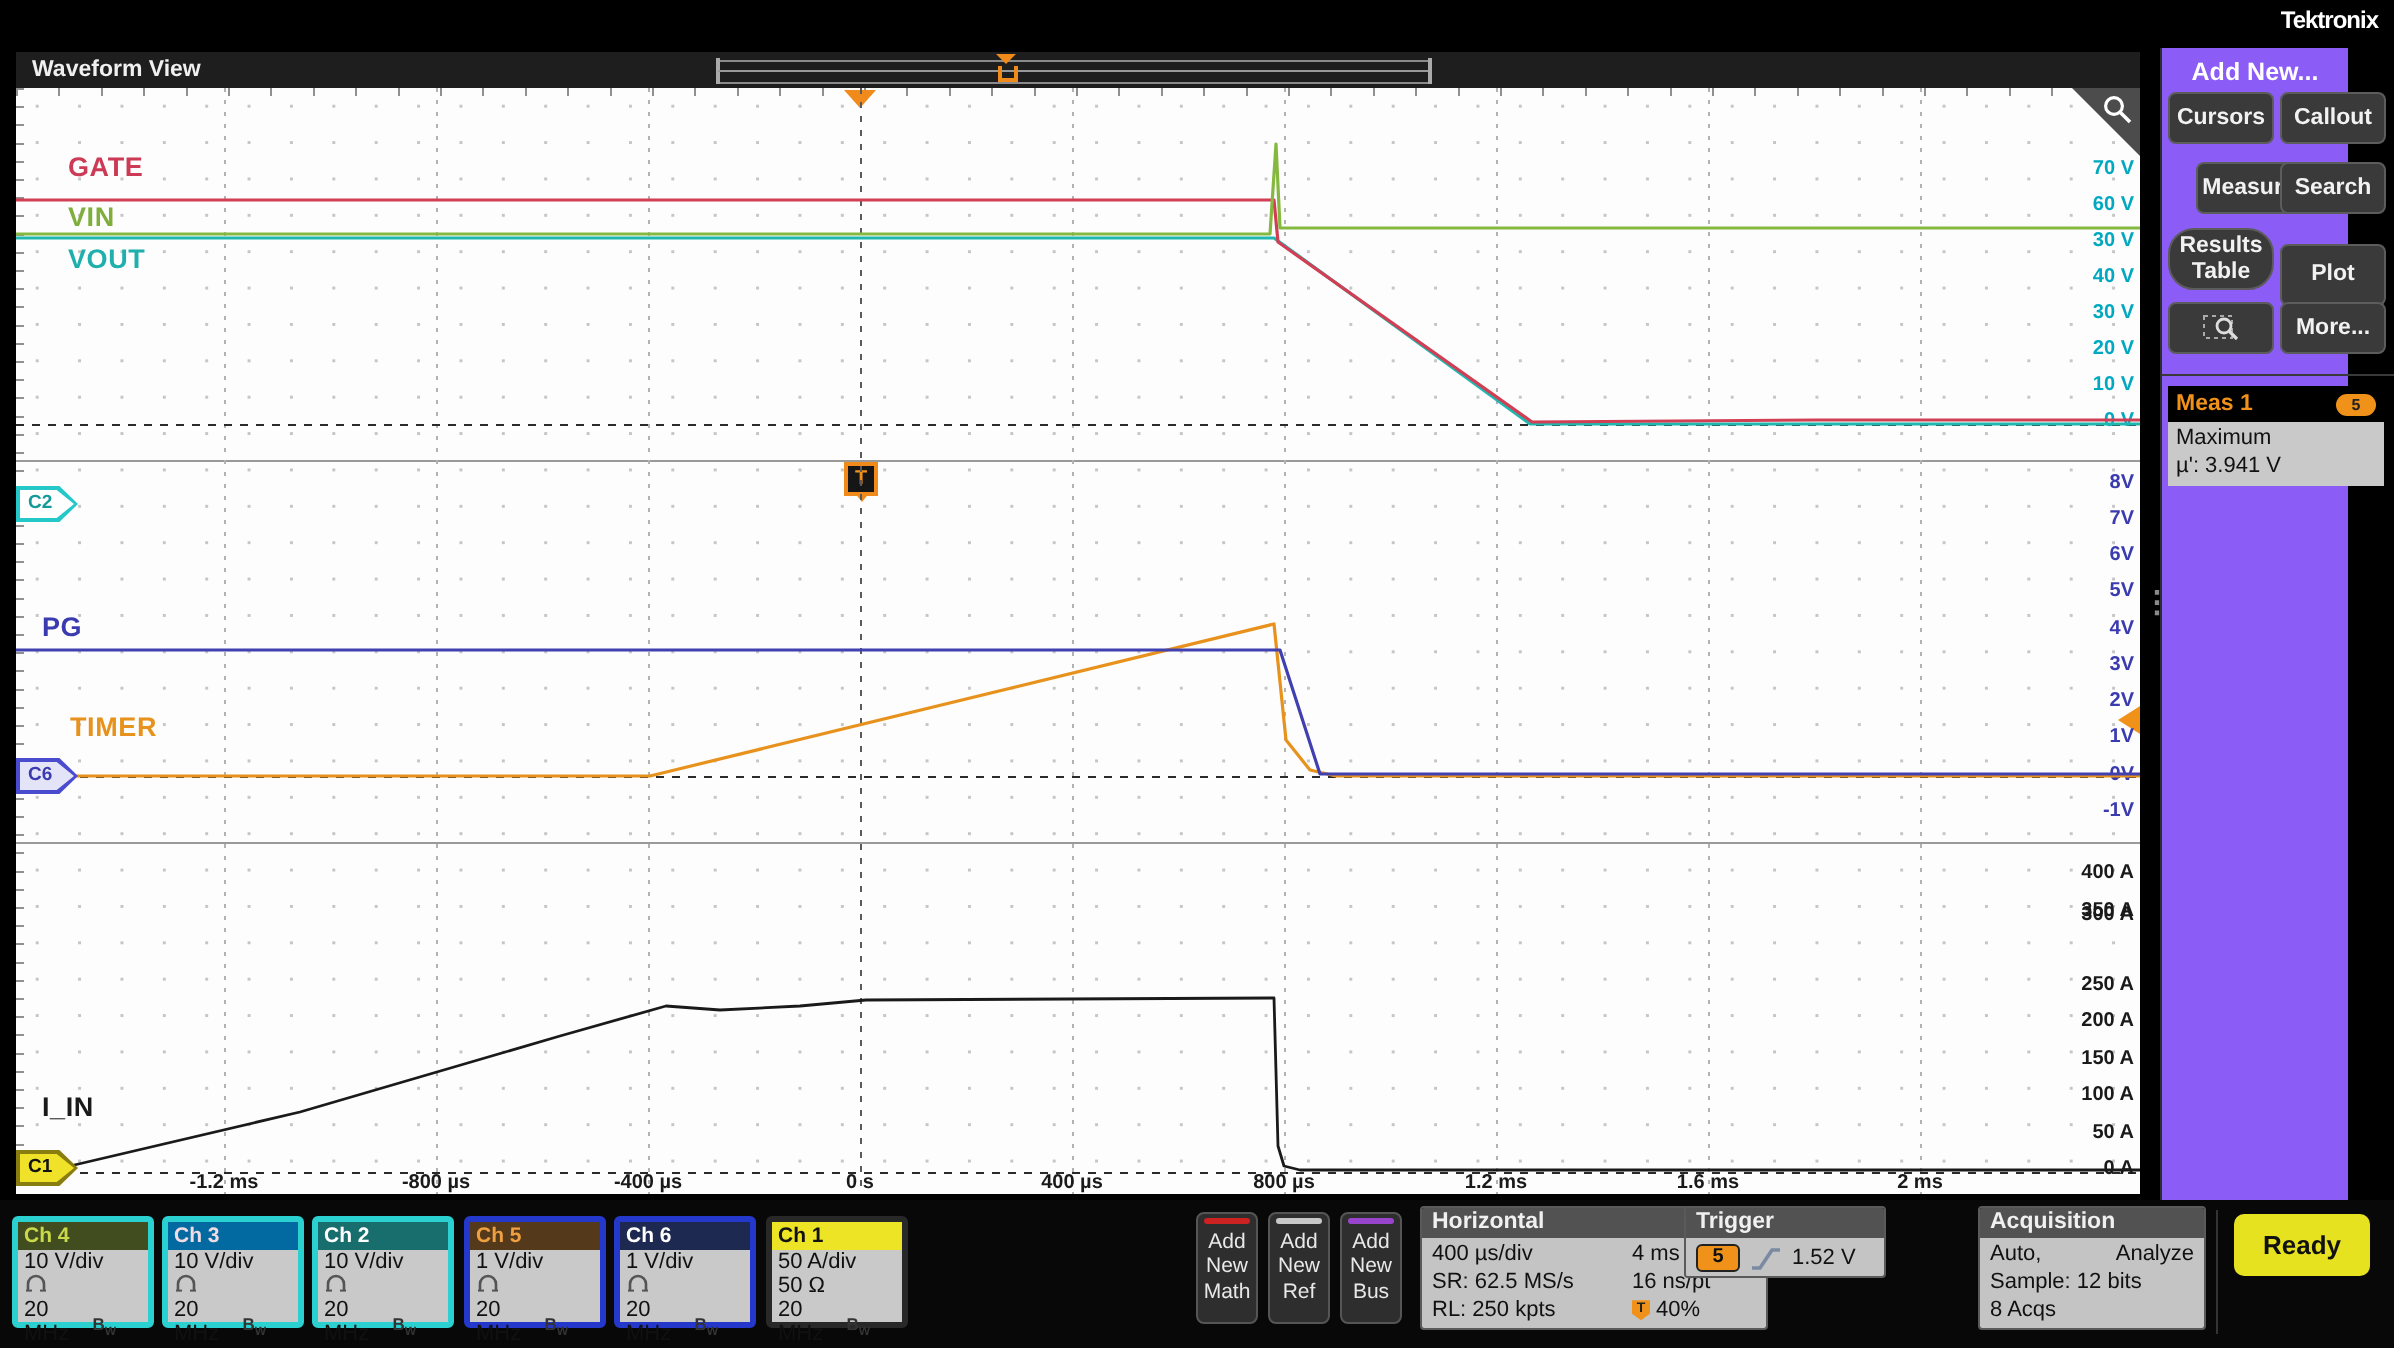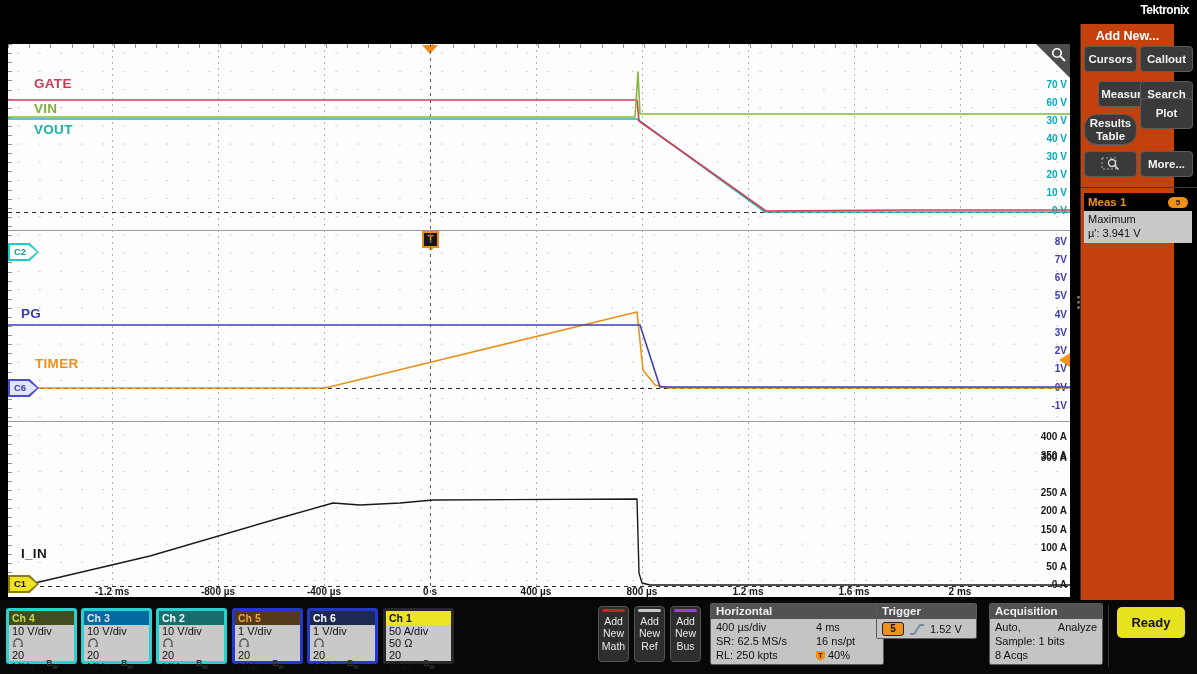--- a/index.html
+++ b/index.html
@@ -57,21 +57,21 @@
   .trig-arrow{position:absolute;right:0;top:309px;width:0;height:0;border-top:7px solid transparent;
     border-bottom:7px solid transparent;border-right:11px solid #f0921a;}
   .mag-corner{position:absolute;right:0;top:0;width:0;height:0;
     border-top:34px solid #4c4c4c;border-left:34px solid transparent;}
   .mag-glass{position:absolute;right:3px;top:3px;}
 
   .gutter-dots{position:absolute;left:1071px;top:298px;color:#8a8a8a;font-size:15px;line-height:7px;
     font-weight:bold;letter-spacing:0;width:6px;}
 
   
-  .side-panel{position:absolute;left:1080px;top:24px;width:94px;height:576px;background:#c2410c;
+  .side-panel{position:absolute;left:1080px;top:24px;width:94px;height:576px;background:#8b5cf6;
     border-left:1px solid #2e2e2e;box-sizing:border-box;}
   .side-heading{position:absolute;left:0;top:5px;width:100%;text-align:center;color:#fff;
     font-size:12.5px;font-weight:bold;}
   .side-btn{position:absolute;background:#3a3a3a;border:1px solid #5c5c5c;border-radius:4px;
     color:#f2f2f2;font-size:11.5px;font-weight:600;display:flex;align-items:center;justify-content:center;
     text-align:center;line-height:1.1;box-sizing:border-box;}
   .side-sep{position:absolute;left:0px;top:163px;width:117px;height:1px;background:#3a3a3a;}
   .meas-card{position:absolute;left:3px;top:169px;width:108px;}
   .meas-header{height:18px;background:#000;display:flex;align-items:center;justify-content:space-between;
     padding:0 4px;}
@@ -110,20 +110,30 @@
     border-radius:5px;color:#111;font-size:13px;font-weight:bold;text-align:center;line-height:31px;}
   .bottom-sep{position:absolute;left:1108px;top:5px;width:1px;height:62px;background:#333;}
 </style>
 </head>
 <body>
 
 <div class="screen">
 
   <div class="logo">Tektronix</div>
 
+  <div class="wf-titlebar">
+    <span>Waveform View</span>
+    <div class="minimap">
+      <div class="minimap-line"></div>
+      <div class="mm-marker">
+        <div class="mm-tri"></div>
+        <div class="mm-u"></div>
+      </div>
+    </div>
+  </div>
 
   <div class="plot" id="plot">
     <div class="tickstrip-top"></div>
     <div class="tickstrip-left"></div>
     <div class="divider" style="top:185.5px"></div>
     <div class="divider" style="top:376.5px"></div>
     <div class="trig-top-tri"></div>
     <div class="trig-T" id="trig-T">T</div>
     <div class="trig-arrow"></div>
     <div class="mag-corner"></div>
@@ -217,21 +227,21 @@
       <div class="meas-body">
         <div>Maximum</div>
         <div>µ': 3.941 V</div>
       </div>
     </div>
   <div class="side-btn" style="left: 3px; top: 22px; width: 53px; height: 26px;">Cursors</div>
       <div class="side-btn" style="left: 59px; top: 22px; width: 53px; height: 26px;">Callout</div>
       <div class="side-btn" style="left: 3px; top: 57px; width: 53px; height: 26px; margin-left: 14px;">Measure</div>
       <div class="side-btn" style="left: 59px; top: 57px; width: 53px; height: 26px;">Search</div>
       <div class="side-btn" style="left: 3px; top: 90px; width: 53px; height: 31px; border-radius: 13px;">Results Table</div>
-      <div class="side-btn" style="left: 59px; top: 74px; width: 53px; height: 31px;">Plot</div>
+      <div class="side-btn" style="left: 59px; top: 98px; width: 53px; height: 31px;">Plot</div>
       <div class="side-btn" style="left: 59px; top: 127px; width: 53px; height: 26px;">More...</div>
       <div class="side-btn" style="left: 3px; top: 127px; width: 53px; height: 26px;">
         <svg width="20" height="16" viewBox="0 0 20 16">
           <rect x="1" y="2" width="14" height="11" fill="none" stroke="#aaa" stroke-width="1" stroke-dasharray="2,2"></rect>
           <circle cx="11" cy="7" r="3.5" fill="none" stroke="#ddd" stroke-width="1.4"></circle>
           <line x1="13.5" y1="9.5" x2="17.5" y2="13.5" stroke="#ddd" stroke-width="1.6"></line>
         </svg>
       </div>
     </div>
 
@@ -246,38 +256,38 @@
         <div class="h-row">
             <span>SR: 62.5 MS/s</span>
             <span>16 ns/pt</span>
           </div>
         <div class="h-row">
             <span>RL: 250 kpts</span>
             <span><span class="tflag">T</span><span>40%</span></span>
           </div>
       </div>
     </div>
-    <div class="info-panel" style="left:876px;width:99px">
+    <div class="info-panel" style="left:842px;width:99px">
       <div class="info-header">Trigger</div>
       <div class="info-body t-body">
         <span class="src-pill">5</span>
         <svg width="16" height="13" viewBox="0 0 16 13">
           <polyline points="1,11 5,11 11,2 15,2" fill="none" stroke="#7a8aa0" stroke-width="1.8"></polyline>
         </svg>
         <span>1.52 V</span>
       </div>
     </div>
     <div class="info-panel" style="left:989px;width:112px">
       <div class="info-header">Acquisition</div>
       <div class="info-body">
         <div class="a-row1">
             <span>Auto,</span>
             <span>Analyze</span>
           </div>
-        <div class="a-row">Sample: 1 bits</div>
+        <div class="a-row">Sample: 12 bits</div>
         <div class="a-row">8 Acqs</div>
       </div>
     </div>
     <div class="bottom-sep"></div>
     <div class="ready-btn">Ready</div>
   <div class="ch-badge" style="left: 6px; border-color: rgb(43, 209, 209);">
         <div class="ch-head" style="background: rgb(65, 77, 30); color: rgb(201, 217, 75);">Ch 4</div>
         <div class="ch-row">10 V/div</div>
         <div class="ch-row"><svg width="12" height="9" viewBox="0 0 12 9">
             <path d="M2,8 V5 a4,4 0 0 1 8,0 V8" fill="none" stroke="#555" stroke-width="1.3"></path>

